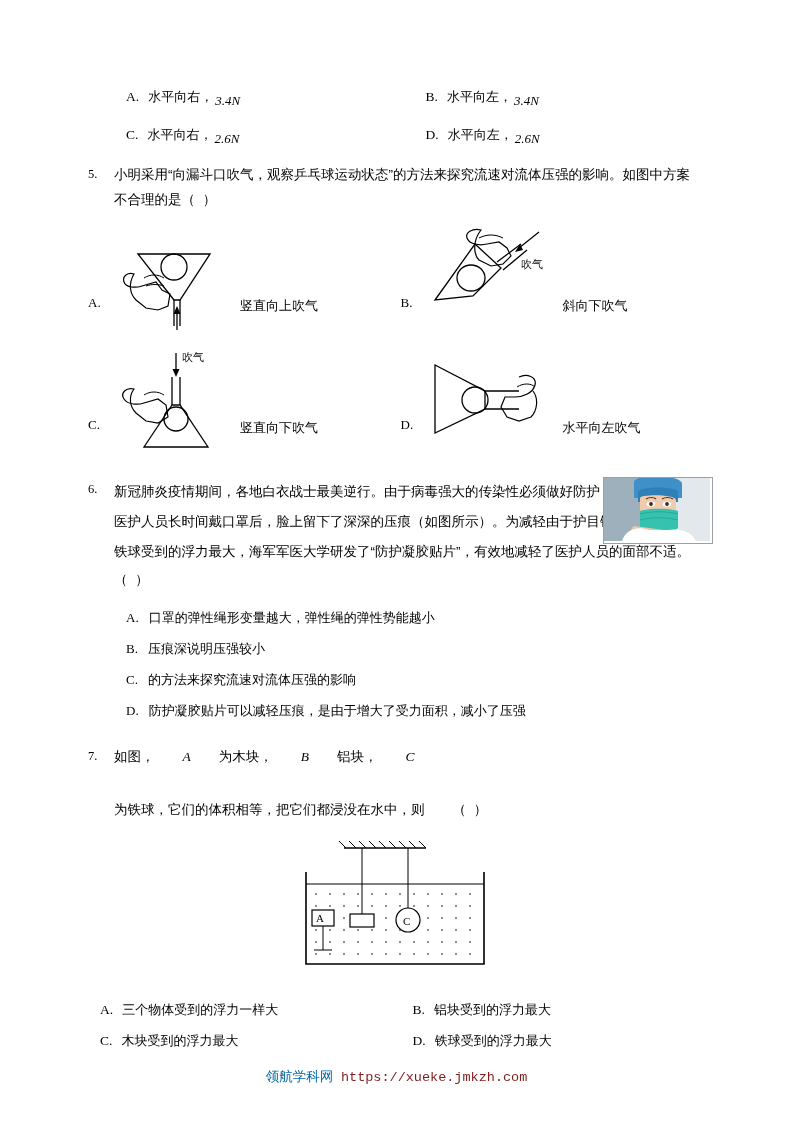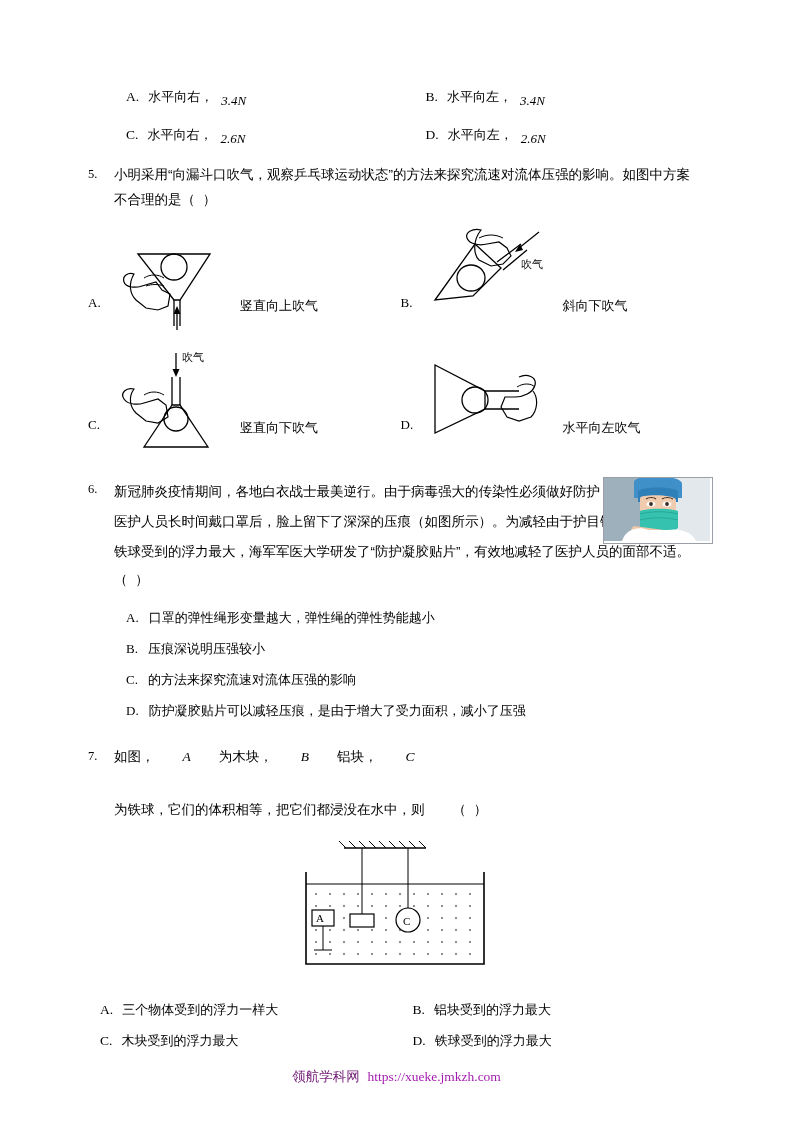--- a/index.html
+++ b/index.html
@@ -65,21 +65,21 @@
     margin-right: 9px;
     font-family: "Liberation Serif", serif;
   }
   .opt-text { font-family: "Liberation Sans", sans-serif; font-size: 13px; }
   .math-it {
     font-family: "Liberation Serif", serif;
     font-style: italic;
     font-size: 13px;
     position: relative;
     top: 4px;
-    margin-left: 8px;
+    margin-left: 2px;
   }
   .q4block { margin-left: 26px; }
   .q4block .opt-cell { padding-left: 12px; }
 
   
   .q5-wrap { margin-top: 14px; }
   .fig-row {
     display: flex;
     width: 100%;
     margin-top: 4px;
@@ -142,22 +142,22 @@
   .footer {
     position: absolute;
     left: 0;
     top: 1068px;
     width: 793px;
     text-align: center;
     font-size: 13.5px;
     color: #3b3b3b;
     font-family: "Liberation Sans", sans-serif;
   }
-  .footer .brand { color: #701a75; }
-  .footer .url { color: #a21caf; margin-left: 4px; font-family: Liberation Serif, serif; }
+  .footer .brand { color: #0369a1; }
+  .footer .url { color: #7f1d1d; margin-left: 4px; font-family: Liberation Mono, monospace; }
 </style>
 </head>
 <body>
 
 <div class="page">
   <div class="content">
 
     <div class="q4block">
       <div class="opt-grid-2">
         <div class="opt-cell">

